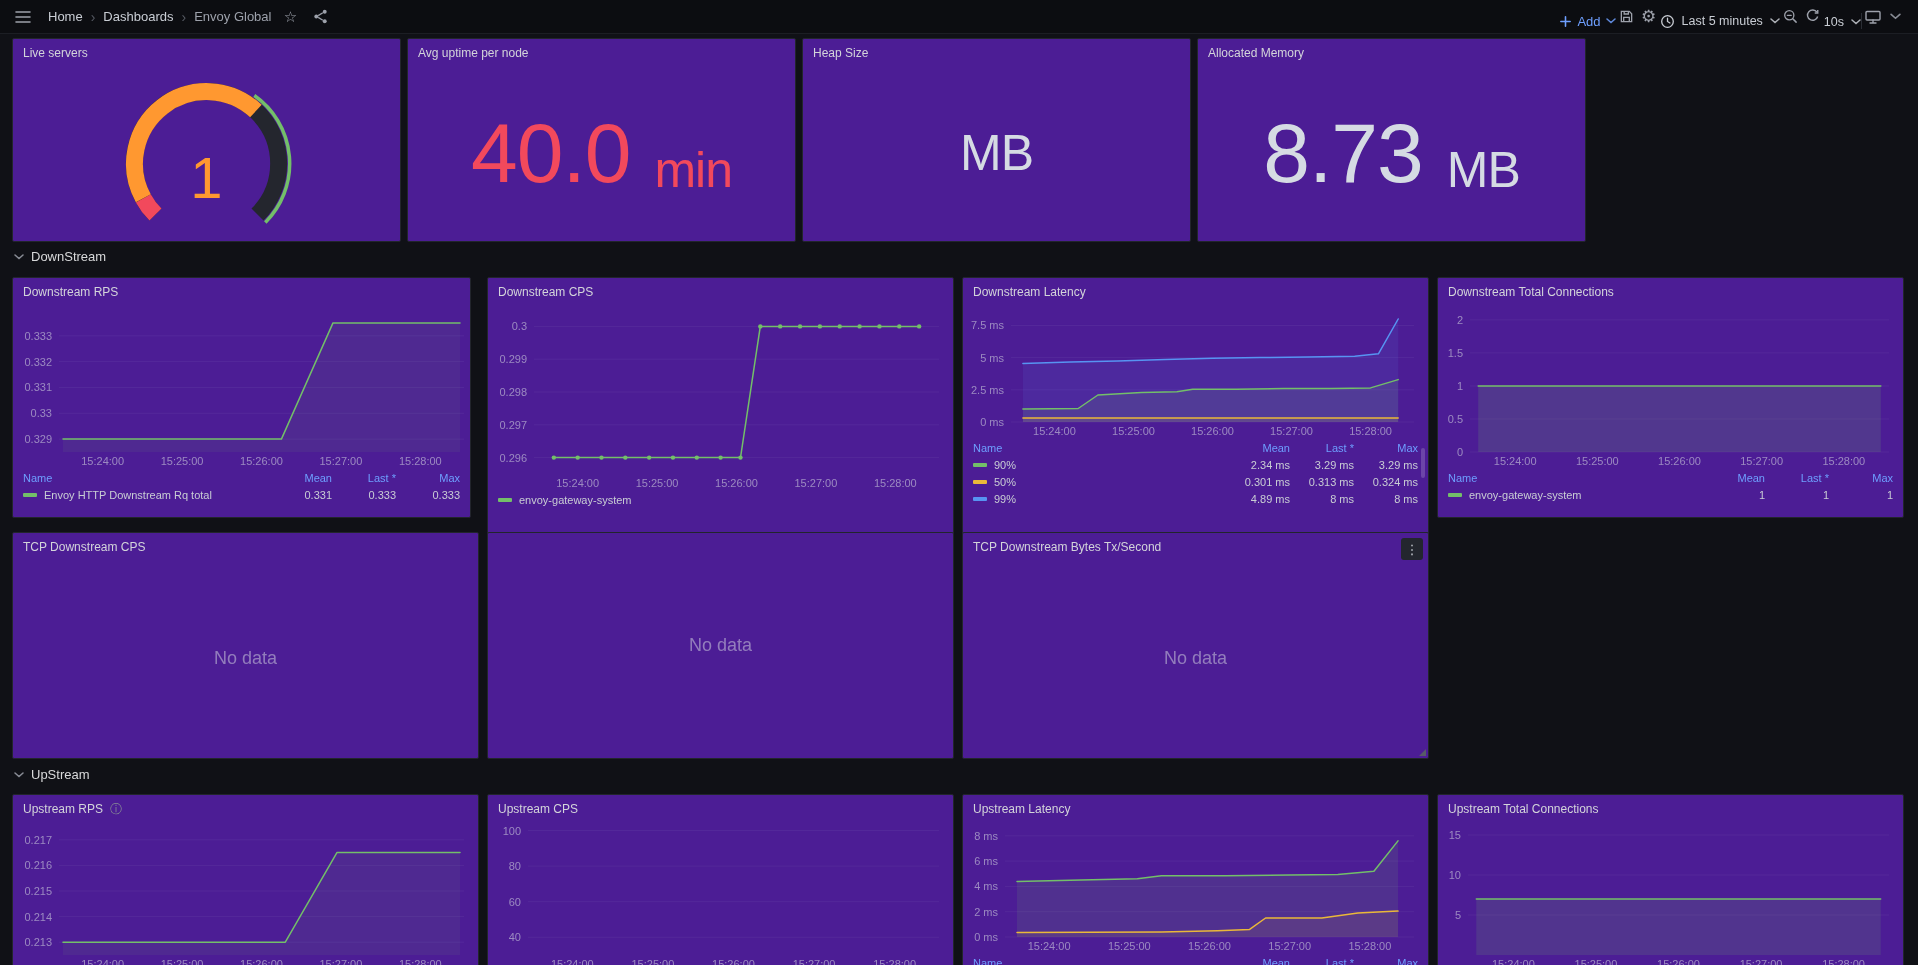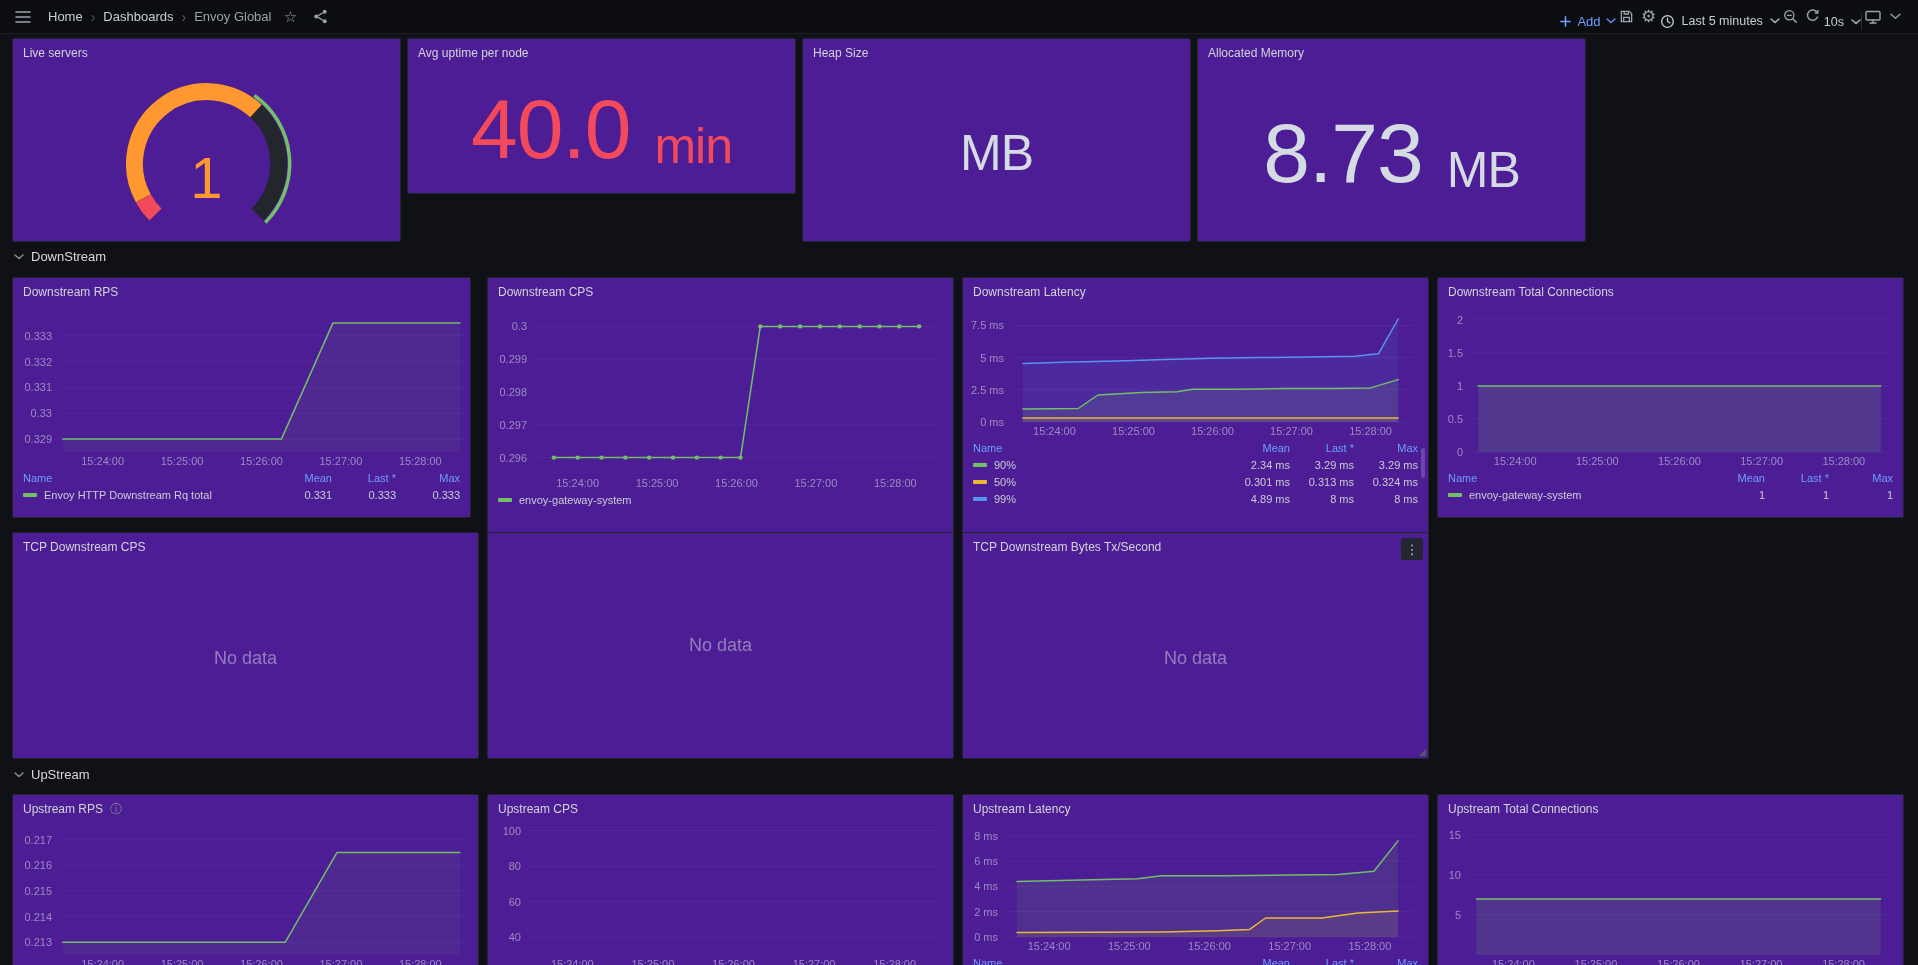--- a/index.html
+++ b/index.html
@@ -153,21 +153,21 @@
   </header>
   <div class="chart fill"><svg width="387" height="176">
         <path d="M142.5 149.6A72.16 72.16 0 1 1 244.5 149.6" fill="none" stroke="#24262E" stroke-width="17"></path>
         <path d="M142.5 149.6A72.16 72.16 0 0 1 130.3 133.3" fill="none" stroke="#F2495C" stroke-width="17"></path>
         <path d="M130.3 133.3A72.16 72.16 0 0 1 242.9 46.0" fill="none" stroke="#FF9830" stroke-width="17"></path>
         <path d="M241.3 30.5A83.16 83.16 0 0 1 252.3 157.4" fill="none" stroke="#73BF69" stroke-width="3.5"></path>
         <text x="193.5" y="132.56" text-anchor="middle" class="gauge-value" fill="#FF9830">1</text>
       </svg></div>
 </section>
 
-<section class="panel" style="left:407px;top:38px;width:389px;height:156px;">
+<section class="panel" style="left:407px;top:38px;width:389px;height:204px;">
   <header class="panel-header">
     <h2 class="panel-title">Avg uptime per node</h2>
   </header>
   <div class="stat-body">
     <div class="stat-inner" style="color: rgb(242, 73, 92);">
       <span class="stat-num">40.0</span>
       <span class="stat-unit">min</span>
     </div>
   </div>
 </section>

